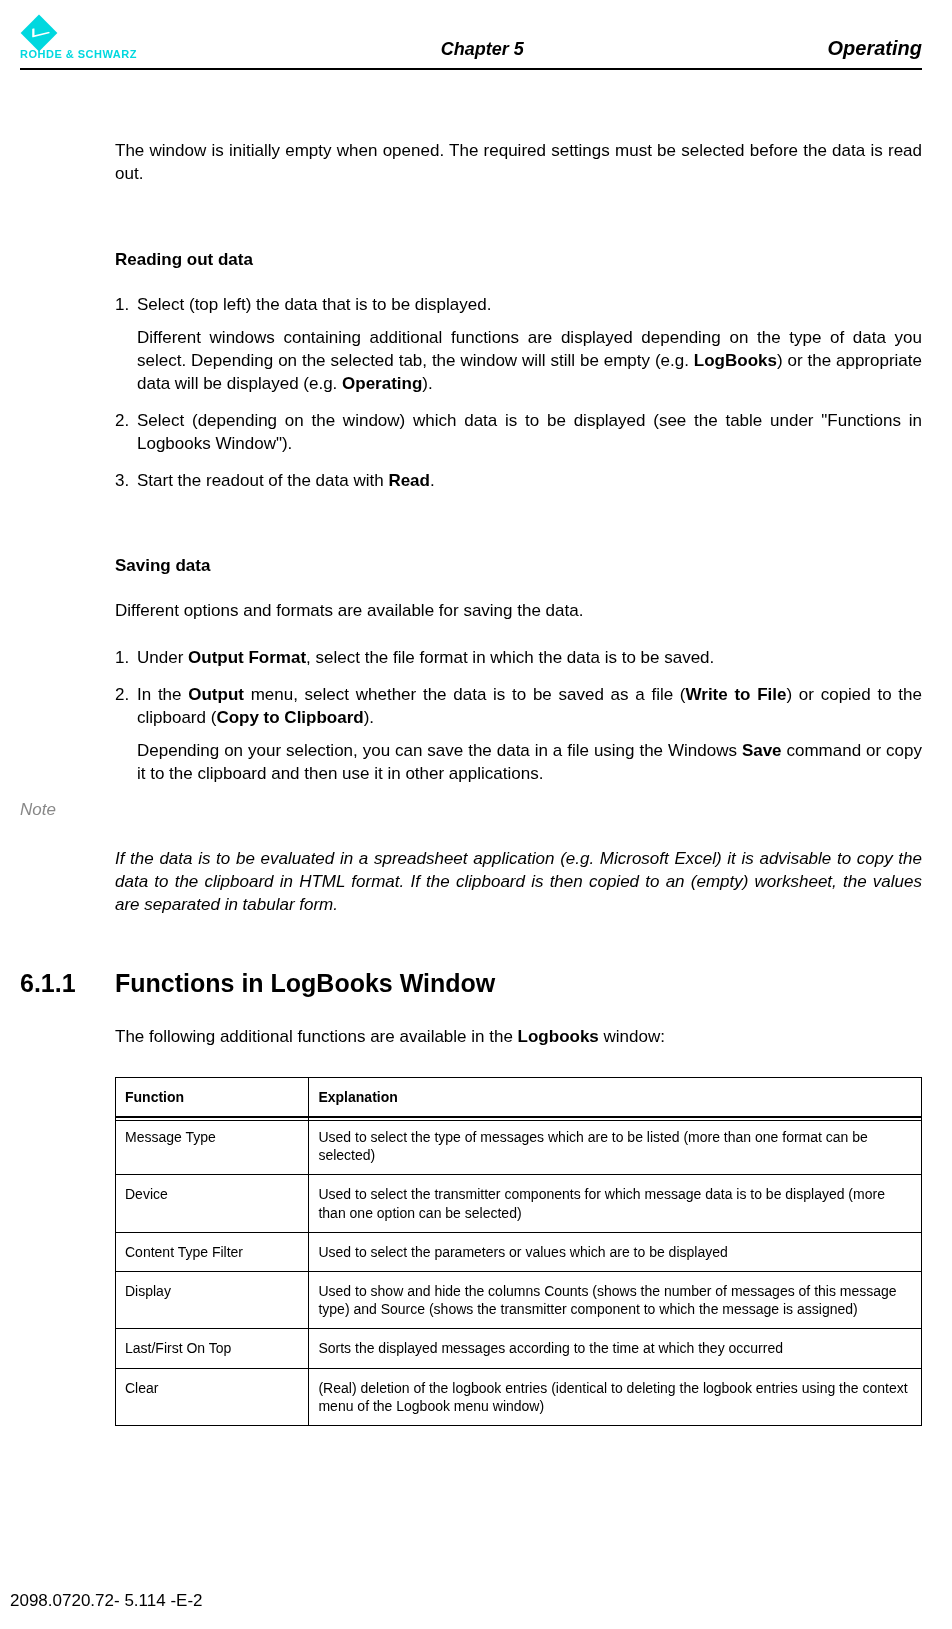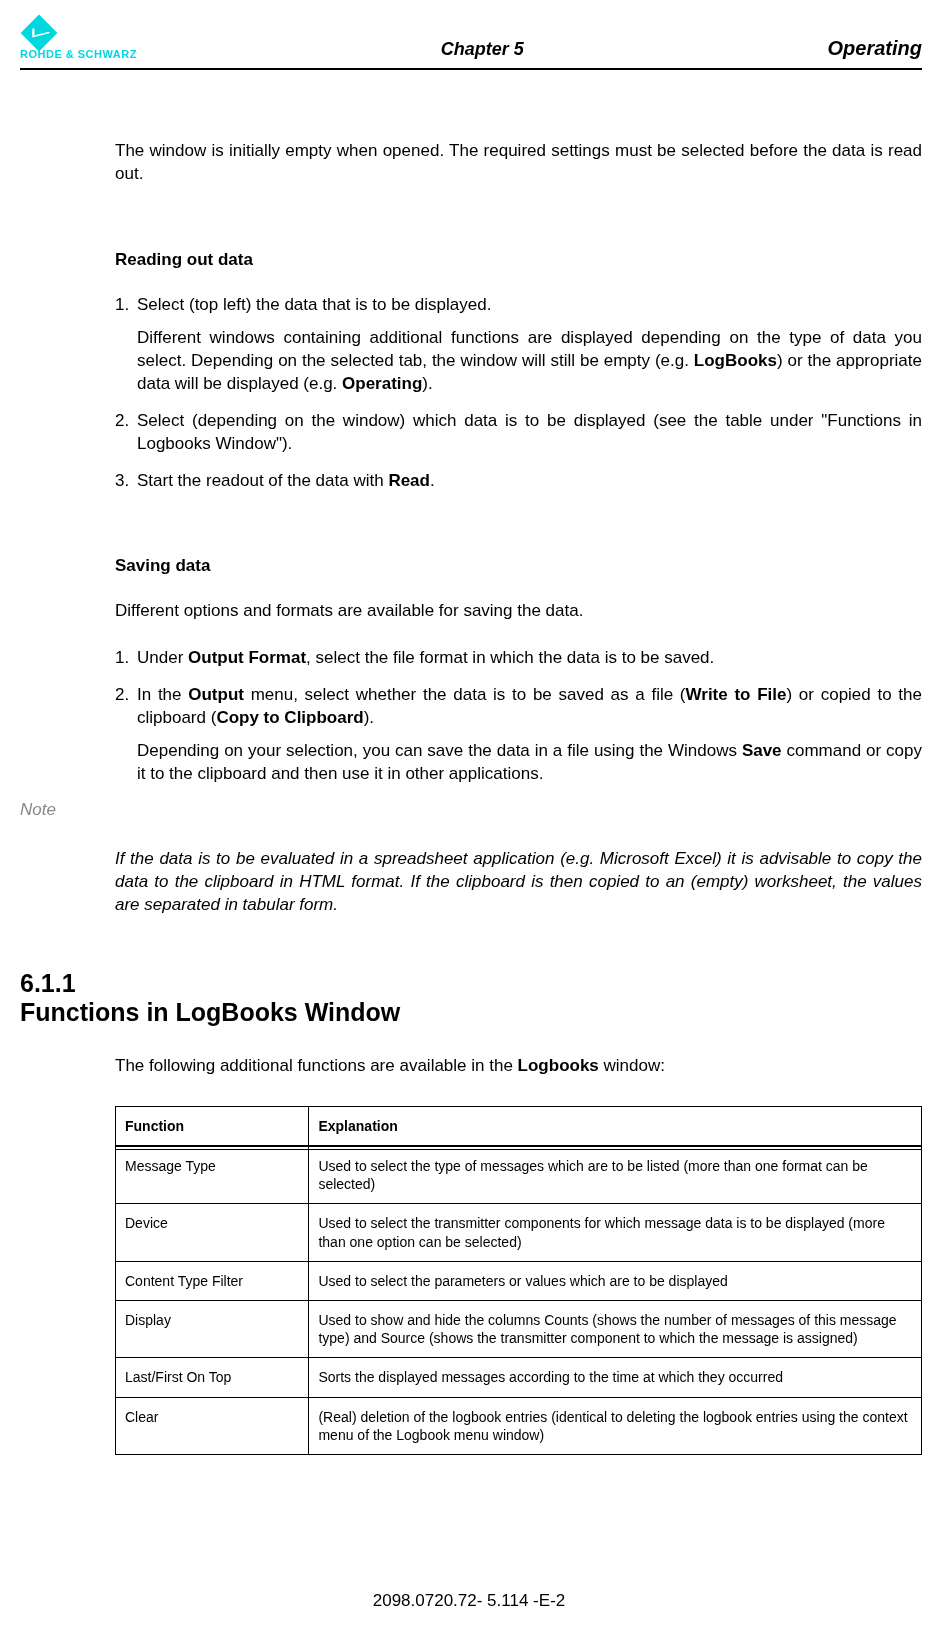--- a/index.html
+++ b/index.html
@@ -108,21 +108,20 @@
     line-height: 1.35;
     text-align: justify;
     margin-top: 48px;
   }
   .h2-row {
     display: flex;
     margin-left: -95px;
     margin-top: 52px;
     margin-bottom: 28px;
     align-items: baseline;
-    flex-direction: column;
   }
   .h2-num {
     font-size: 25px;
     font-weight: bold;
     width: 95px;
     flex-shrink: 0;
   }
   .h2-title {
     font-size: 25px;
     font-weight: bold;
@@ -153,24 +152,24 @@
   thead::after {
     content: "";
     position: absolute;
     left: 0; right: 0; bottom: -3px;
     border-bottom: 1px solid #000;
   }
   .col-func { width: 24%; }
   .footer {
     position: absolute;
     bottom: 18px;
-    left: 16px;
+    left: 10px;
     right: 30px;
     display: flex;
-    justify-content: center;
+    justify-content: flex-start;
     font-size: 17px;
   }
   b { font-weight: bold; }
 </style>
 </head>
 <body>
 
 <div class="header">
   <div class="logo-block">
     <div class="logo-icon"></div>

